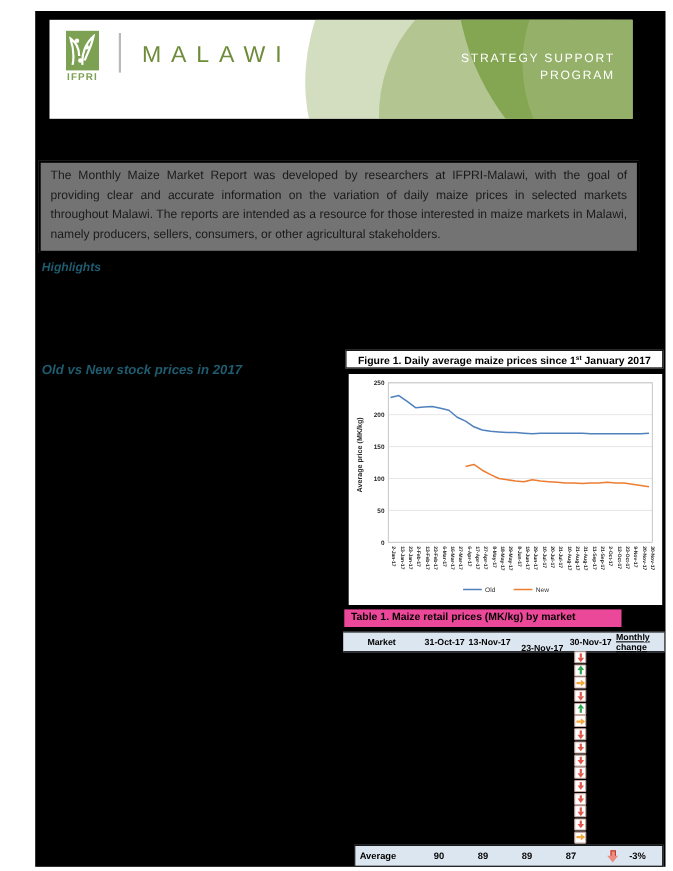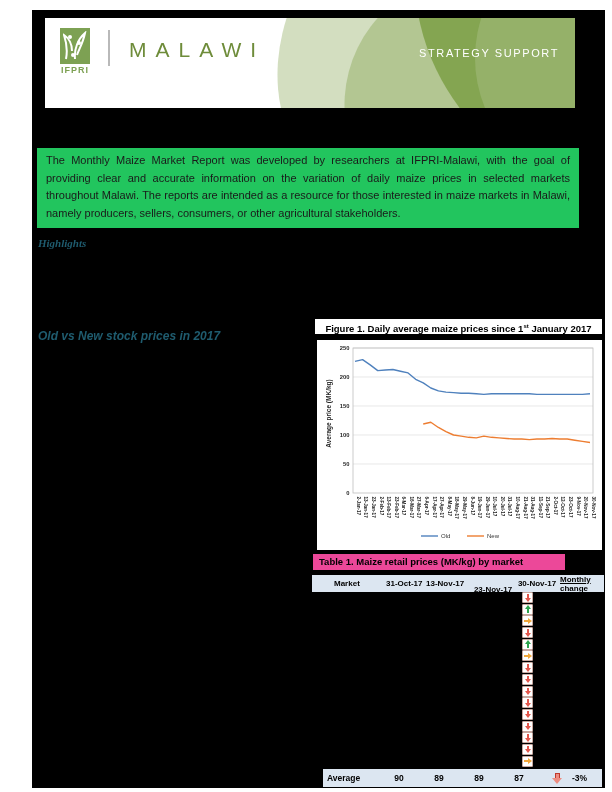--- a/index.html
+++ b/index.html
@@ -21,26 +21,26 @@
         display:flex;align-items:center;justify-content:center;}
   .ifpri-label{position:absolute;left:10px;top:47px;width:40px;text-align:center;
         color:var(--logo-green);font-size:9px;font-weight:bold;letter-spacing:1px;}
   .divider{position:absolute;left:63px;top:12px;width:2px;height:36px;background:#b9b9b9;}
   .malawi{position:absolute;left:84px;top:20px;font-size:21px;letter-spacing:9px;
         color:var(--dark-green);font-weight:400;}
   .program{position:absolute;right:16px;top:27px;text-align:right;color:#fff;
         font-size:11px;letter-spacing:1.6px;line-height:16px;font-weight:400;}
 
   
-  .intro{position:absolute;left:3px;top:136px;width:524px;background:#22c55e;border:2px solid #000;
+  .intro{position:absolute;left:3px;top:136px;width:524px;background:#737373;border:2px solid #000;
          padding:4px 9px 6px 9px;font-size:11px;line-height:17.5px;text-align:justify;color:#1a1a1a;}
 
   
   .h-teal{position:absolute;left:6px;color:var(--teal);font-style:italic;font-weight:bold;}
-  .h1{top:227px;font-size:11px;font-family:Liberation Serif, serif;}
+  .h1{top:227px;font-size:11px;}
   .h2{top:319px;font-size:12px;}
   .h3{top:547px;font-size:12px;}
 
   
   .fig-title{position:absolute;left:282px;top:308px;width:287px;height:15px;background:#fff;
         border:1px solid #000;font-size:9.5px;font-weight:bold;text-align:center;line-height:15px;color:#000;}
   .fig-title sup{font-size:6px;}
   .chart-box{position:absolute;left:285px;top:330px;width:285px;height:210px;background:#fff;}
   .ylab{position:absolute;left:-64px;top:70px;width:150px;text-align:center;font-size:6.5px;
         font-weight:bold;color:#262626;transform:rotate(-90deg);}
@@ -104,20 +104,21 @@
           <circle cx="7" cy="6" r="2" fill="#fff"></circle>
           <circle cx="16" cy="12" r="2" fill="#fff"></circle>
           <circle cx="10" cy="24" r="2" fill="#fff"></circle>
         </svg>
       </div>
       <div class="ifpri-label">IFPRI</div>
       <div class="divider"></div>
       <div class="malawi">MALAWI</div>
       <div class="program">
         <div>STRATEGY SUPPORT</div>
+        <div>PROGRAM</div>
       </div>
     </div>
 
     <div class="intro">The Monthly Maize Market Report was developed by researchers at IFPRI-Malawi, with the goal of providing clear and accurate information on the variation of daily maize prices in selected markets throughout Malawi. The reports are intended as a resource for those interested in maize markets in Malawi, namely producers, sellers, consumers, or other agricultural stakeholders.</div>
 
     <div class="h-teal h1">Highlights</div>
     <div class="h-teal h2">Old vs New stock prices in 2017</div>
 
     <div class="fig-title"><span>Figure 1. Daily average maize prices since 1</span><sup>st</sup><span> January 2017</span></div>
     <div class="chart-box">

